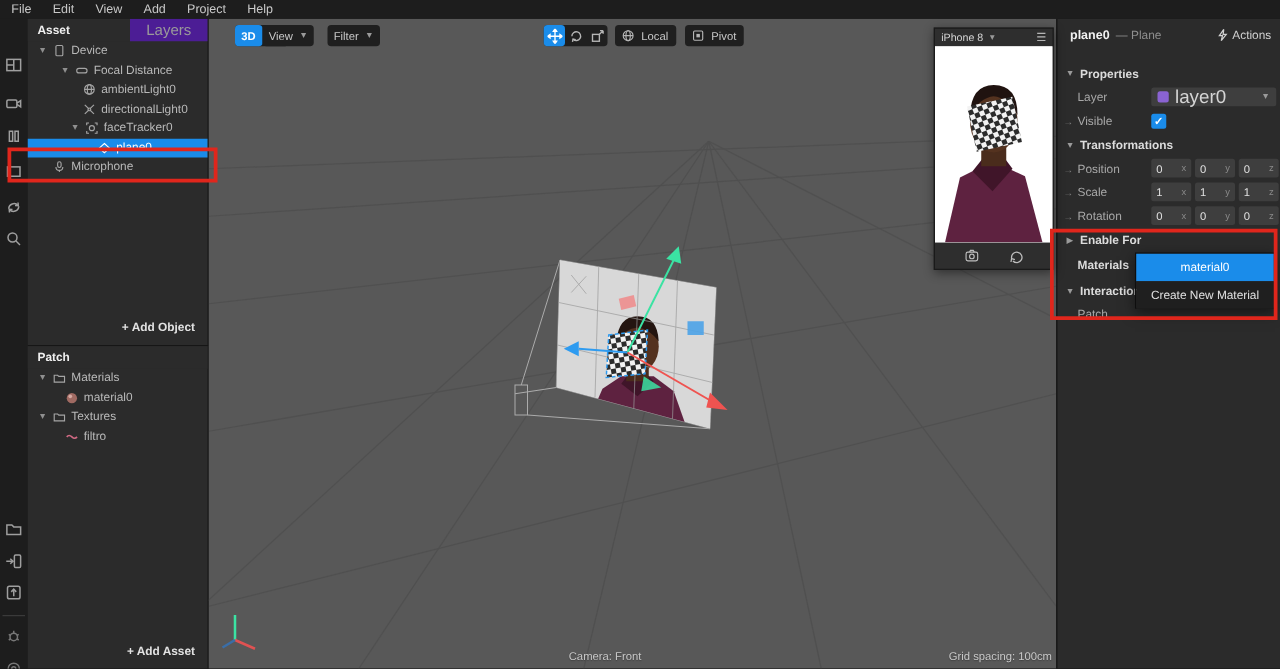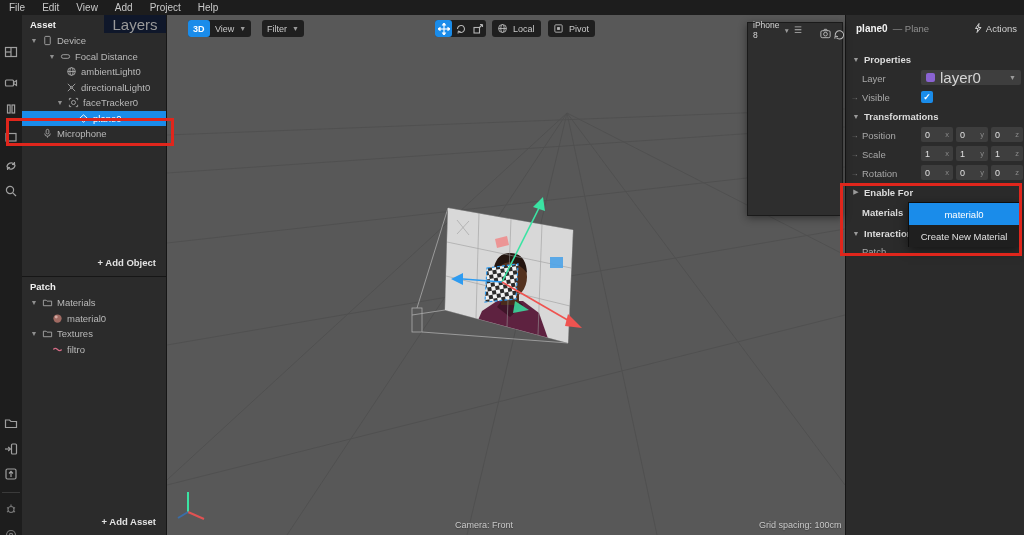--- a/index.html
+++ b/index.html
@@ -17,21 +17,21 @@
   #rail { position:absolute; left:0; top:15px; width:22px; height:520px; background:#1d1d1d; z-index:6; }
   .rail-icon { position:absolute; left:3px; width:16px; height:16px; }
   .rail-icon svg { width:16px; height:16px; }
   .rail-div { position:absolute; left:2px; width:18px; height:1px; background:#3a3a3a; }
   
   .panel { position:absolute; background:#2b2b2b; border-right:1px solid #161616; }
   #scene-panel { left:22px; top:15px; width:145px; height:262px; border-bottom:1px solid #161616;}
   #assets-panel { left:22px; top:277px; width:145px; height:258px; }
   .panel-header { height:18px; display:flex; align-items:stretch; }
   .ph-title { flex:1; display:flex; align-items:center; padding-left:8px; font-weight:bold; color:#f0f0f0; font-size:9.5px; background:#2b2b2b;}
-  .ph-tab { width:62px; display:flex; align-items:center; justify-content:center; background:#0f172a; color:#9a9a9a; font-size:15px; }
+  .ph-tab { width:62px; display:flex; align-items:center; justify-content:center; background:#4c1d95; color:#9a9a9a; font-size:12px; }
   .trow { position:relative; height:15.5px; display:flex; align-items:center; gap:4px; color:#b9b9b9; font-size:9.5px; white-space:nowrap; }
   .trow .tw { width:8px; font-size:7px; color:#8f8f8f; text-align:center; flex:none;}
   .trow svg { width:11px; height:11px; flex:none; }
   .trow.selected { background:#1a8cea; color:#ffffff; }
   .trow.selected svg * { stroke:#fff !important; }
   .add-link { position:absolute; right:10px; font-size:9.5px; font-weight:bold; color:#e2e2e2; }
   
   #viewport { position:absolute; left:167px; top:15px; width:678px; height:520px; background:#585858; }
   #scene-svg { position:absolute; left:0; top:0; }
   .vp-status { position:absolute; font-size:9px; color:#c9c9c9; text-shadow:0 1px 1px rgba(0,0,0,.3); }
@@ -42,21 +42,21 @@
   .seg.on { background:#1a8cea; color:#fff; font-weight:bold;}
   .chip .cv { font-size:7px; color:#9a9a9a; margin:0 5px 0 3px; }
   .chip .lbl { padding:0 2px 0 5px; }
   .toolbtn { width:17px; height:17px; display:flex; align-items:center; justify-content:center; border-radius:3px;}
   .toolbtn svg { width:12px; height:12px; }
   .toolbtn.on { background:#1a8cea; }
   .chip .cicon { margin-left:5px; display:flex; }
   .chip .cicon svg { width:11px; height:11px; }
   
   #preview { position:absolute; left:747px; top:22px; width:96px; height:194px; background:#2e2e2e;
-    border:1px solid #1a1a1a; box-shadow:0 2px 8px rgba(0,0,0,.45); z-index:7; display:flex; flex-direction:row;}
+    border:1px solid #1a1a1a; box-shadow:0 2px 8px rgba(0,0,0,.45); z-index:7; display:flex; flex-direction:column;}
   #preview-head { height:14px; display:flex; align-items:center; padding:0 5px; gap:4px; color:#d5d5d5; font-size:8.5px;}
   #preview-head .cv { font-size:6.5px; color:#9a9a9a; }
   #preview-head .burger { margin-left:auto; color:#b5b5b5; font-size:9px; letter-spacing:0;}
   #preview-body { flex:1; background:#fff; position:relative; overflow:hidden;}
   #preview-foot { height:21px; display:flex; align-items:center; justify-content:space-around; padding:0 12px;}
   #preview-foot svg { width:13px; height:13px; }
   
   #inspector { position:absolute; left:845px; top:15px; width:179px; height:520px; background:#2b2b2b; border-left:1px solid #161616;}
   .irow { position:absolute; left:0; width:179px; height:16px; display:flex; align-items:center; }
   .isec { font-weight:bold; color:#dcdcdc; font-size:9.5px; }

